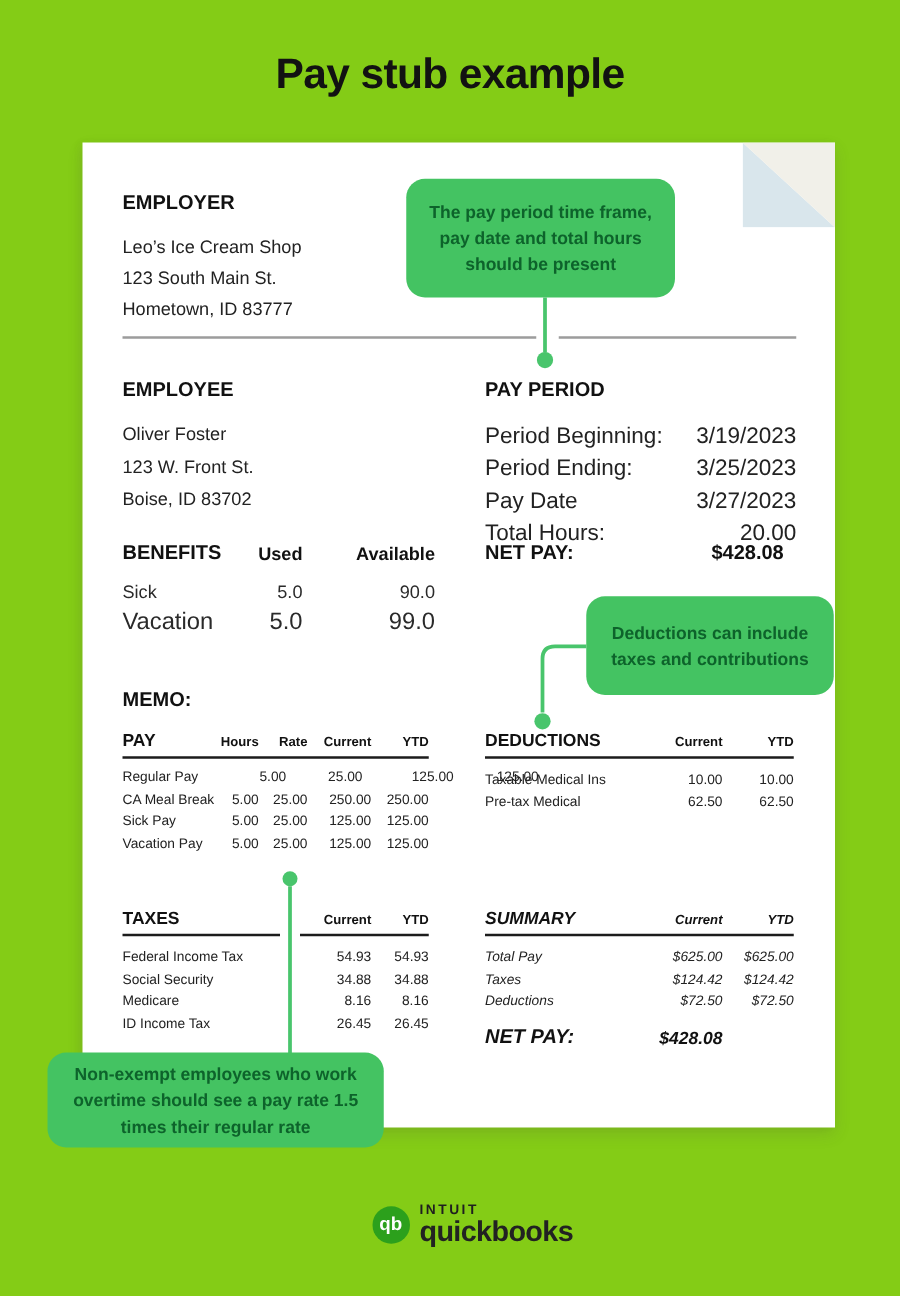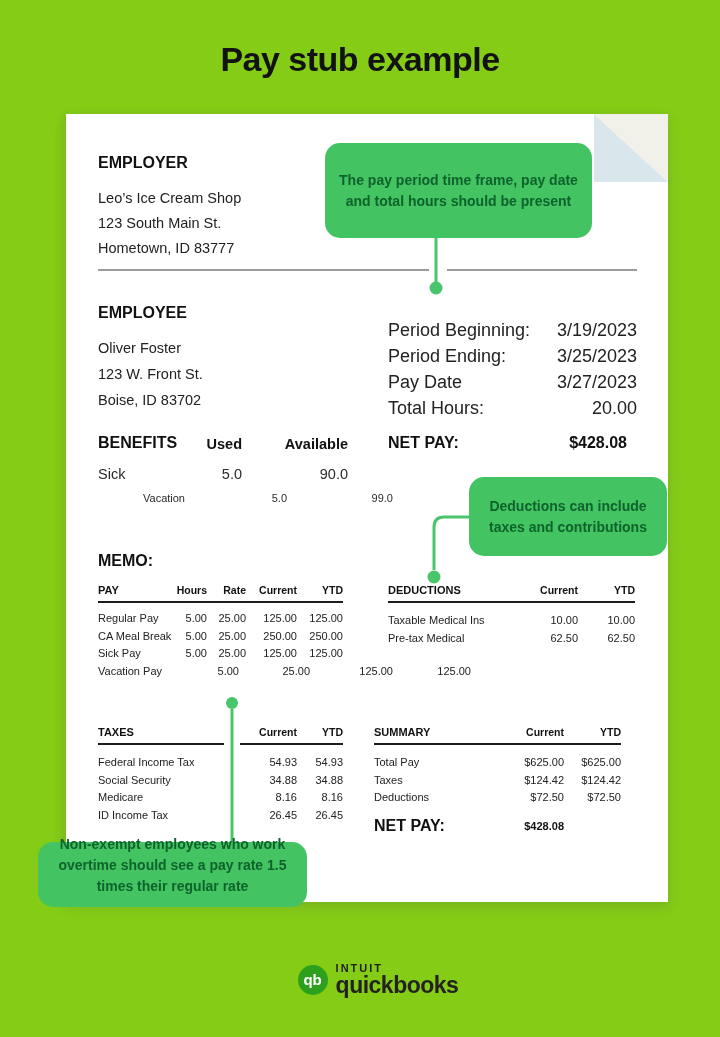--- a/index.html
+++ b/index.html
@@ -24,21 +24,21 @@
     position:absolute;right:0;top:0;width:74px;height:68px;
     background:#f1f0e9;
     clip-path:polygon(0 0,100% 0,100% 100%);
   }
   .dogear-fold{
     position:absolute;right:0;top:0;width:74px;height:68px;
     background:#d9e6ec;
     clip-path:polygon(0 0,100% 100%,0 100%);
   }
   .h-sec{font-size:16px;font-weight:800;color:#111;}
-  .h-big{font-size:11px;font-weight:800;color:#111;}
+  .h-big{font-size:14px;font-weight:800;color:#111;}
   .bodyline{font-size:14.5px;line-height:25px;color:#222;}
   .divider{position:absolute;height:2px;background:#9c9c9c;}
   .kv-row{display:flex;justify-content:space-between;font-size:18px;line-height:26px;color:#222;}
   .tbl-underline{height:2px;background:#1c1c1c;margin-top:5px;}
   .colhead{font-size:10.5px;font-weight:800;color:#111;text-align:right;}
   .cell{font-size:11px;color:#222;text-align:right;}
   .cell-label{font-size:11px;color:#222;text-align:left;}
   .callout{
     position:absolute;background:#44c362;border-radius:15px;
     color:#0d632b;font-weight:800;font-size:14px;line-height:21px;
@@ -80,20 +80,21 @@
 
     <div class="abs" style="left:32px;top:190px;">
       <div class="h-sec">EMPLOYEE</div>
       <div style="height:13px;"></div>
       <div class="bodyline" style="line-height:26px;">Oliver Foster</div>
       <div class="bodyline" style="line-height:26px;">123 W. Front St.</div>
       <div class="bodyline" style="line-height:26px;">Boise, ID 83702</div>
     </div>
 
     <div class="abs" style="left:322px;top:190px;width:249px;">
+      <div class="h-sec">PAY PERIOD</div>
       <div style="height:13px;"></div>
       <div class="kv-row">
         <span>Period Beginning:</span>
         <span>3/19/2023</span>
       </div>
       <div class="kv-row">
         <span>Period Ending:</span>
         <span>3/25/2023</span>
       </div>
       <div class="kv-row">
@@ -111,21 +112,21 @@
         <div class="h-sec">BENEFITS</div>
         <div style="font-size:14.5px;font-weight:800;text-align:right;color:#111;">Used</div>
         <div style="font-size:14.5px;font-weight:800;text-align:right;color:#111;">Available</div>
       </div>
       <div style="height:10px;"></div>
       <div style="display:grid;grid-template-columns:80px 64px 106px;font-size:14.5px;line-height:24px;">
         <div>Sick</div>
         <div style="text-align:right;">5.0</div>
         <div style="text-align:right;">90.0</div>
       </div>
-      <div style="display:grid;grid-template-columns:80px 64px 106px;font-size:11px;line-height:24px;margin-left:45px;">
+      <div style="display:grid;grid-template-columns:80px 64px 106px;font-size:19px;line-height:24px;">
         <div>Vacation</div>
         <div style="text-align:right;">5.0</div>
         <div style="text-align:right;">99.0</div>
       </div>
     </div>
 
     <div class="abs" style="left:322px;top:320px;width:249px;display:flex;justify-content:space-between;">
       <span class="h-sec">NET PAY:</span>
       <span class="h-sec" style="padding-right:10px;">$428.08</span>
     </div>
@@ -135,42 +136,42 @@
     <div class="abs" style="left:32px;top:470px;width:245px;">
       <div style="display:grid;grid-template-columns:75px 34px 39px 51px 46px;align-items:end;">
         <div class="h-big">PAY</div>
         <div class="colhead">Hours</div>
         <div class="colhead">Rate</div>
         <div class="colhead">Current</div>
         <div class="colhead">YTD</div>
       </div>
       <div class="tbl-underline"></div>
       <div style="height:7px;"></div>
-      <div style="display:grid;grid-template-columns:75px 34px 39px 51px 46px;line-height:17.5px;">
+      <div style="display:grid;grid-template-columns:75px 34px 39px 51px 46px;line-height:17.5px;gap:22px;">
         <div class="cell-label">Regular Pay</div>
         <div class="cell">5.00</div>
         <div class="cell">25.00</div>
         <div class="cell">125.00</div>
         <div class="cell">125.00</div>
       </div>
       <div style="display:grid;grid-template-columns:75px 34px 39px 51px 46px;line-height:17.5px;">
         <div class="cell-label">CA Meal Break</div>
         <div class="cell">5.00</div>
         <div class="cell">25.00</div>
         <div class="cell">250.00</div>
         <div class="cell">250.00</div>
       </div>
       <div style="display:grid;grid-template-columns:75px 34px 39px 51px 46px;line-height:17.5px;">
         <div class="cell-label">Sick Pay</div>
         <div class="cell">5.00</div>
         <div class="cell">25.00</div>
         <div class="cell">125.00</div>
         <div class="cell">125.00</div>
       </div>
-      <div style="display:grid;grid-template-columns:75px 34px 39px 51px 46px;line-height:17.5px;gap:32px;">
+      <div style="display:grid;grid-template-columns:75px 34px 39px 51px 46px;line-height:17.5px;">
         <div class="cell-label">Vacation Pay</div>
         <div class="cell">5.00</div>
         <div class="cell">25.00</div>
         <div class="cell">125.00</div>
         <div class="cell">125.00</div>
       </div>
     </div>
 
     <div class="abs" style="left:322px;top:470px;width:247px;">
       <div style="display:grid;grid-template-columns:130px 60px 57px;align-items:end;">
@@ -218,21 +219,21 @@
         <div class="cell">8.16</div>
         <div class="cell">8.16</div>
       </div>
       <div style="display:grid;grid-template-columns:125px 74px 46px;line-height:17.5px;">
         <div class="cell-label">ID Income Tax</div>
         <div class="cell">26.45</div>
         <div class="cell">26.45</div>
       </div>
     </div>
 
-    <div class="abs" style="left:308px;top:612px;width:247px;">
+    <div class="abs" style="left:322px;top:612px;width:247px;font-style:italic;">
       <div style="display:grid;grid-template-columns:130px 60px 57px;align-items:end;">
         <div class="h-big">SUMMARY</div>
         <div class="colhead">Current</div>
         <div class="colhead">YTD</div>
       </div>
       <div class="tbl-underline"></div>
       <div style="height:9px;"></div>
       <div style="display:grid;grid-template-columns:130px 60px 57px;line-height:17.5px;">
         <div class="cell-label">Total Pay</div>
         <div class="cell">$625.00</div>
@@ -257,27 +258,27 @@
 
   <svg class="connector-svg" width="720" height="1037" viewBox="0 0 720 1037">
     <path d="M436,238 L436,282" stroke="#49c56c" stroke-width="3" fill="none"></path>
     <circle cx="436" cy="288" r="6.5" fill="#49c56c"></circle>
     <path d="M469,517 L444,517 Q434,517 434,527 L434,570" stroke="#49c56c" stroke-width="3" fill="none"></path>
     <circle cx="434" cy="577" r="6.5" fill="#49c56c"></circle>
     <path d="M232,709 L232,843" stroke="#49c56c" stroke-width="3" fill="none"></path>
     <circle cx="232" cy="703" r="6" fill="#49c56c"></circle>
   </svg>
 
-  <div class="callout" style="left:325px;top:143px;width:267px;height:95px;text-align:center;">
+  <div class="callout" style="left:325px;top:143px;width:215px;height:95px;text-align:center;">
     <span>The pay period time frame, pay date and total hours should be present</span>
   </div>
   <div class="callout" style="left:469px;top:477px;width:198px;height:79px;">
     <span>Deductions can include taxes and contributions</span>
   </div>
-  <div class="callout" style="left:38px;top:842px;width:269px;height:65px;align-items:flex-end;">
+  <div class="callout" style="left:38px;top:842px;width:269px;height:76px;">
     <span>Non-exempt employees who work overtime should see a pay rate 1.5 times their regular rate</span>
   </div>
 
   <div class="logo-row">
     <div class="logo-inner">
       <div class="logo-circle">
         <span>qb</span>
       </div>
       <div class="logo-text">
         <div class="t1">INTUIT</div>

